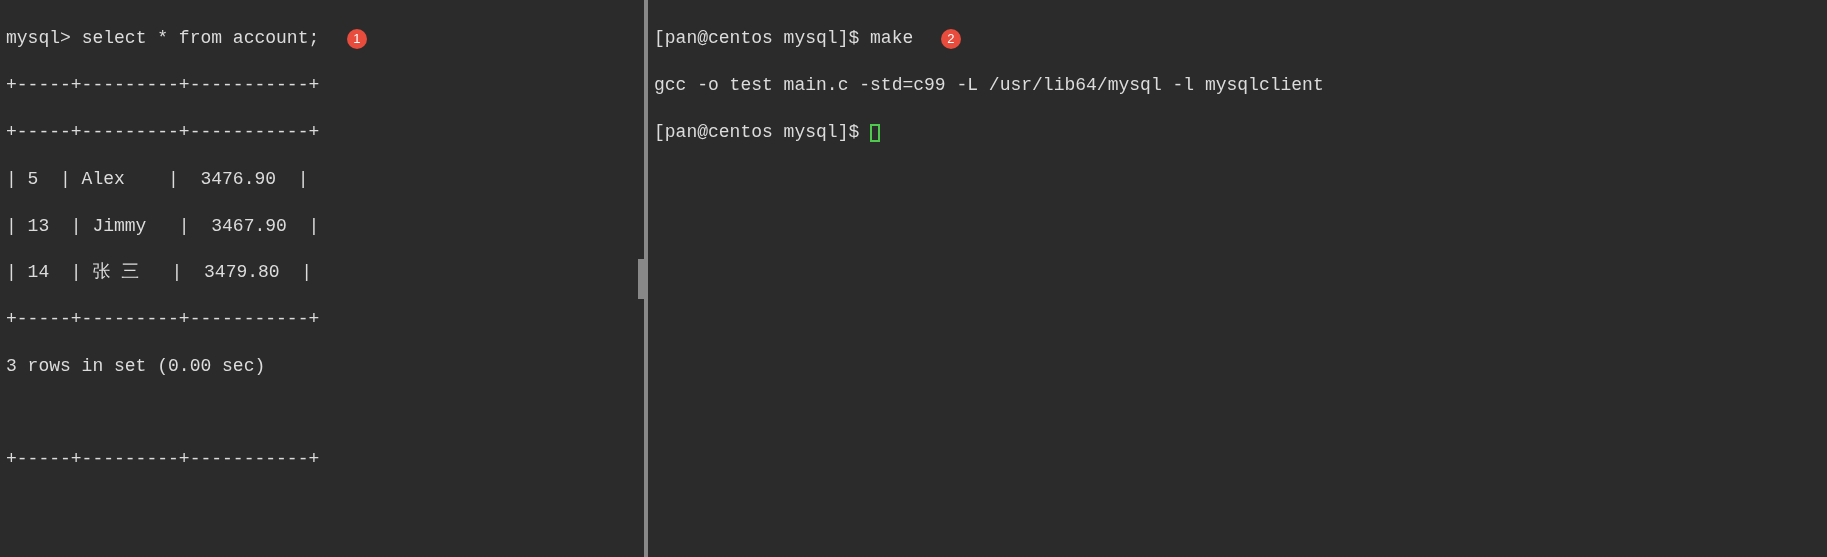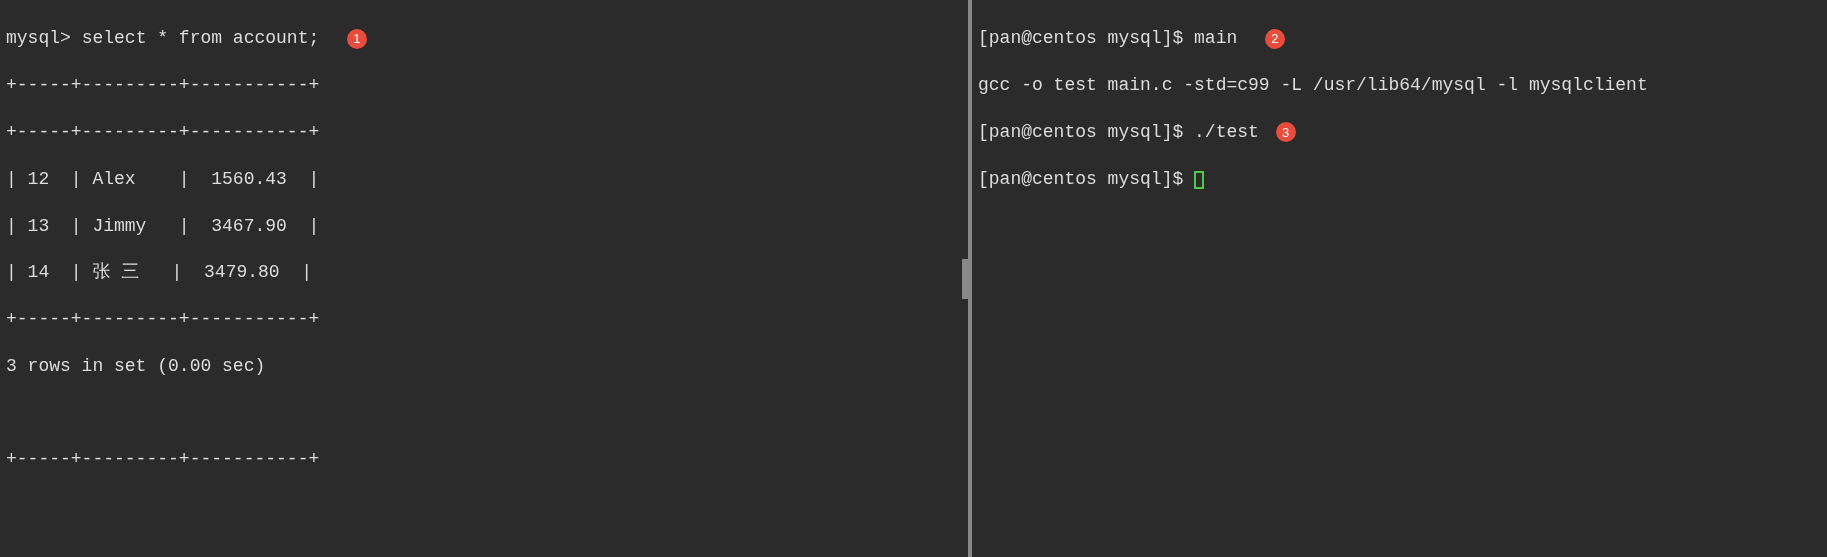--- a/index.html
+++ b/index.html
@@ -18,21 +18,21 @@
       overflow: hidden;
     }
     .pane {
       background: #2b2b2b;
       padding: 4px 6px;
       white-space: pre;
       line-height: 1.3;
       position: relative;
     }
     .left-pane {
-      width: 972px;
+      width: 648px;
       border-right: 4px solid #888;
     }
     .right-pane {
       flex: 1;
     }
     .divider-handle {
       position: absolute;
       right: -2px;
       top: 50%;
       transform: translateY(-50%);
@@ -66,36 +66,35 @@
       display: block;
     }
   </style>
 </head>
 <body>
 
 <div class="pane left-pane">
 <span class="line"><span>mysql&gt; </span><span>select * from account;</span>  <span class="badge">1</span></span>
 <span class="line">+-----+---------+-----------+</span>
 <span class="line">+-----+---------+-----------+</span>
-<span class="line">| 12  | Alex    |  1560.43  |</span>
+<span class="line">| 5  | Alex    |  3476.90  |</span>
 <span class="line">| 13  | Jimmy   |  3467.90  |</span>
 <span class="line">| 14  | 张 三   |  3479.80  |</span>
 <span class="line">+-----+---------+-----------+</span>
 <span class="line">3 rows in set (0.00 sec)</span>
 <span class="line"> </span>
 <span class="line">+-----+---------+-----------+</span>
 
 
 
 
 
 
 
 
 <div class="divider-handle"></div>
 </div>
 
 <div class="pane right-pane">
-<span class="line"><span>[pan@centos mysql]$ </span><span>main</span>  <span class="badge">2</span></span>
+<span class="line"><span>[pan@centos mysql]$ </span><span>make</span>  <span class="badge">2</span></span>
 <span class="line">gcc -o test main.c -std=c99 -L /usr/lib64/mysql -l mysqlclient</span>
-<span class="line"><span>[pan@centos mysql]$ </span><span>./test</span> <span class="badge">3</span></span>
 <span class="line"><span>[pan@centos mysql]$ </span><span class="cursor-block"></span></span>
 </div>
 
 </body></html>

